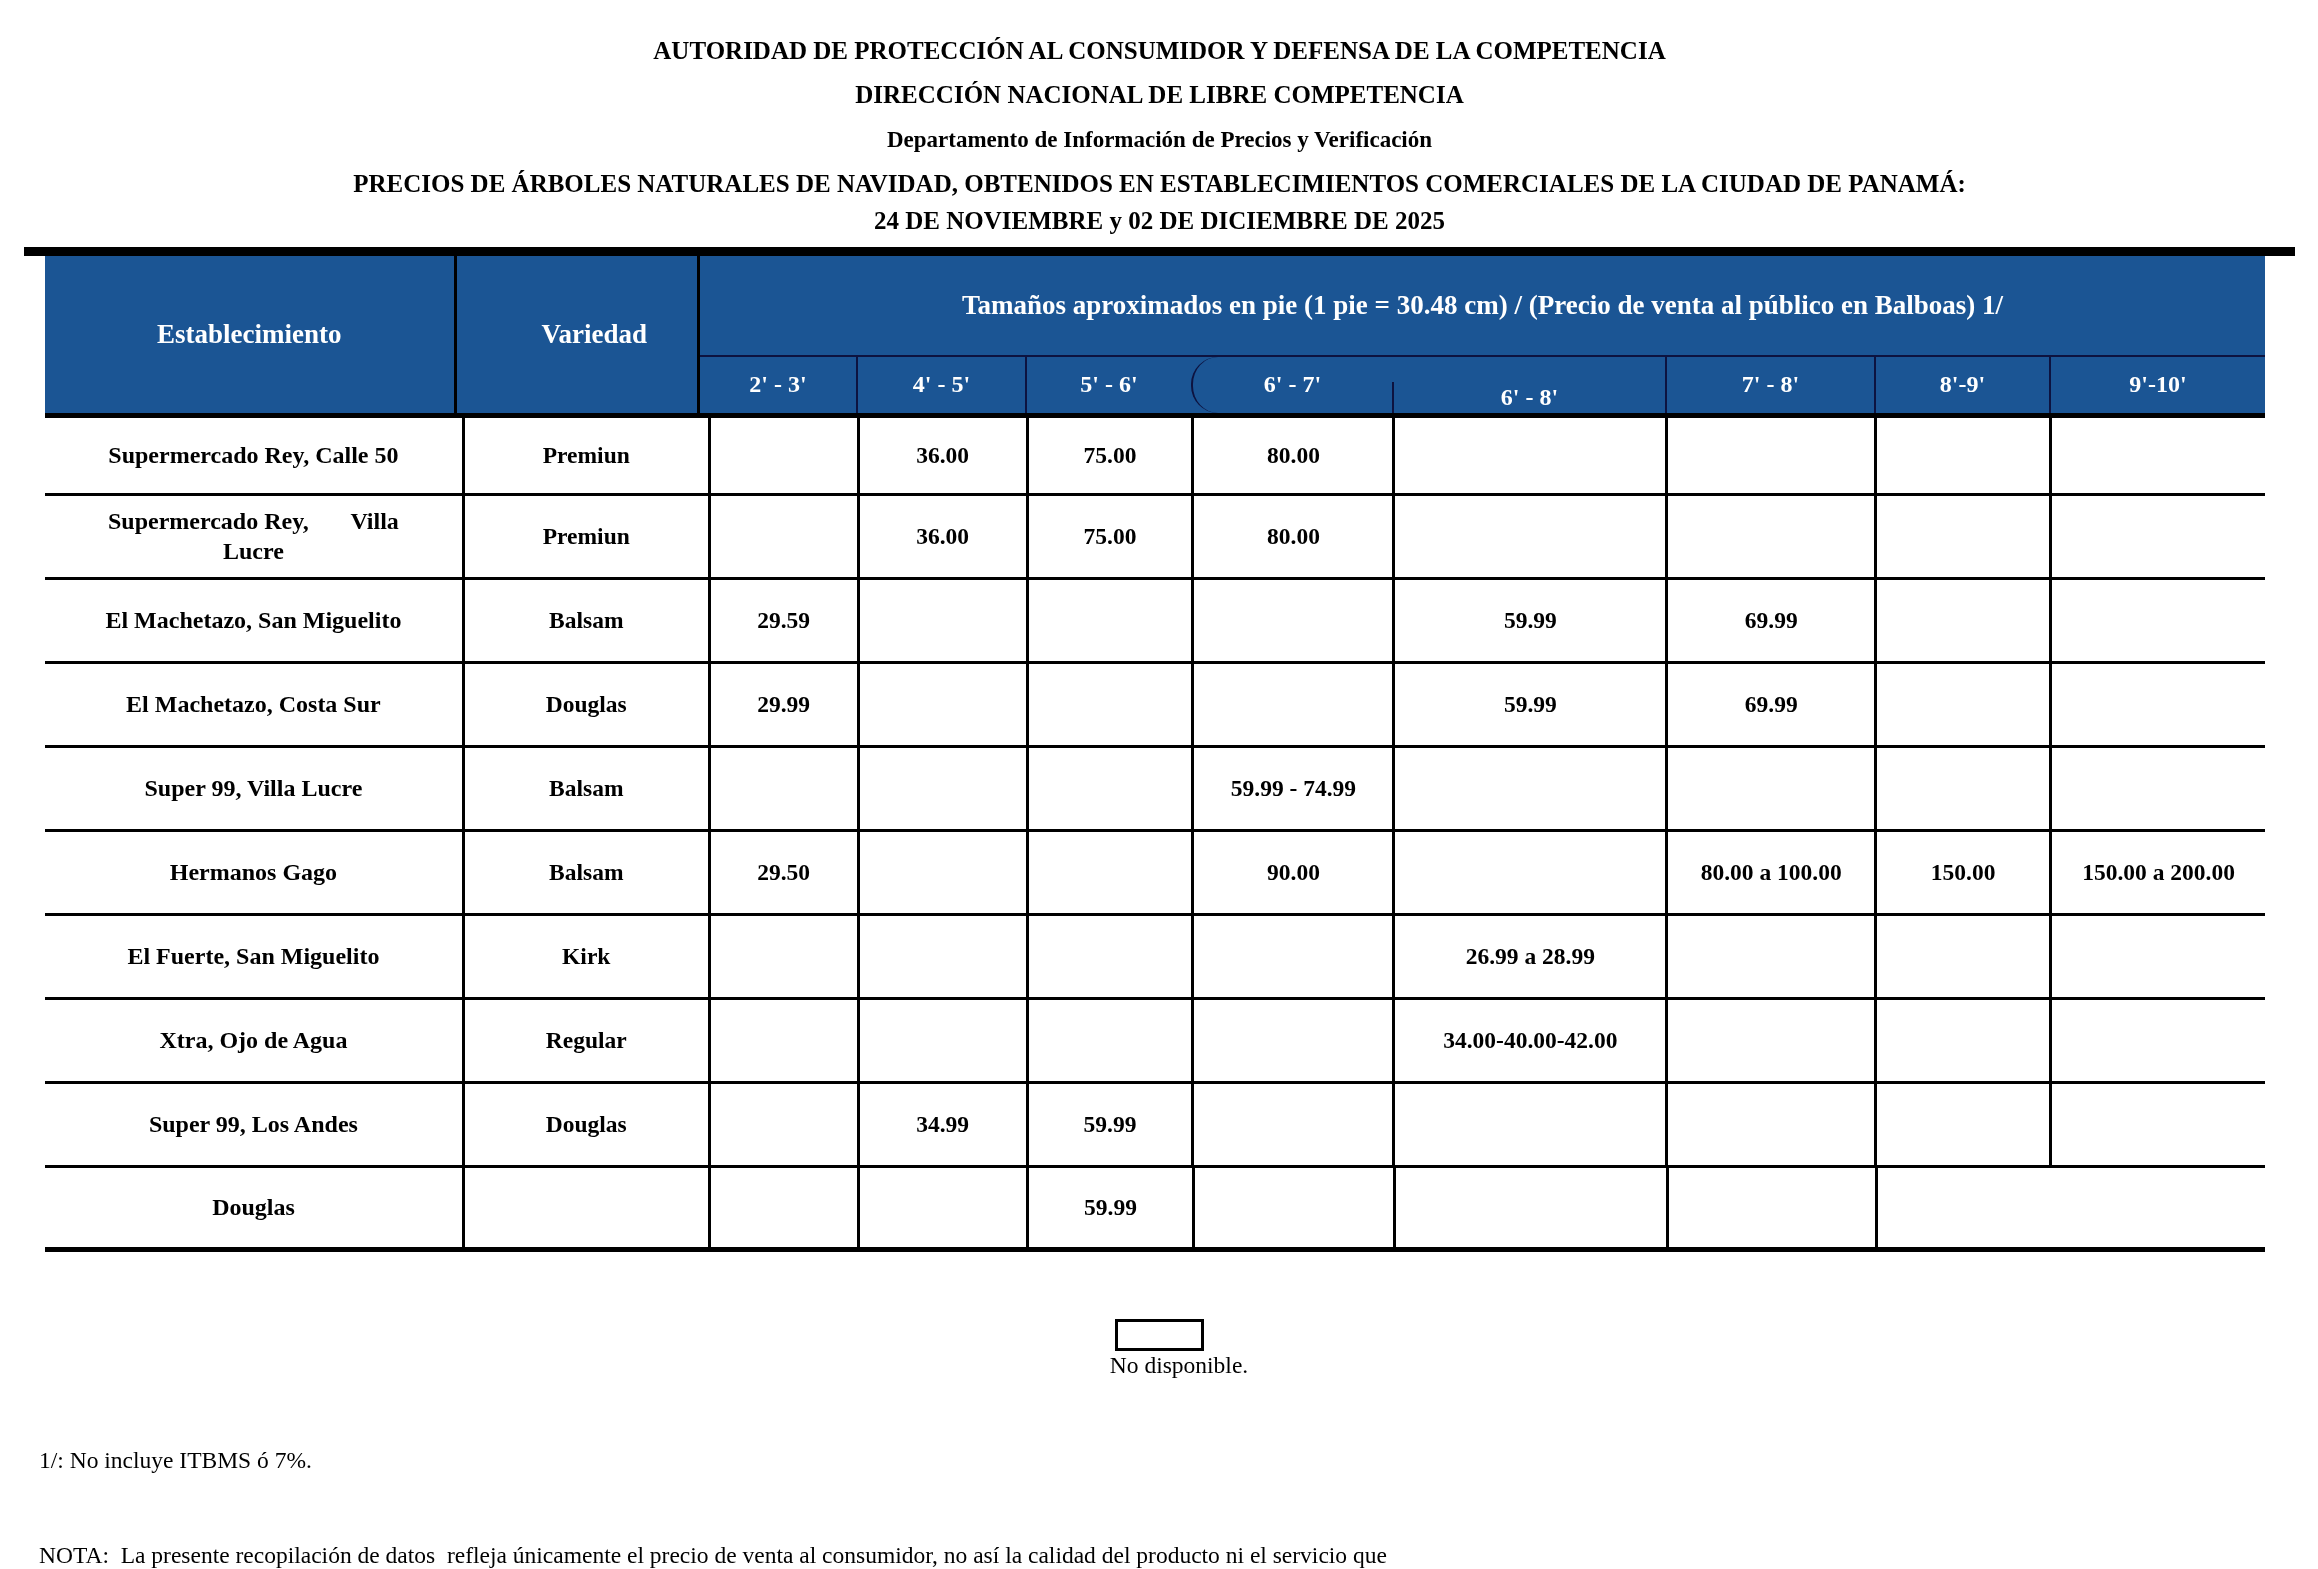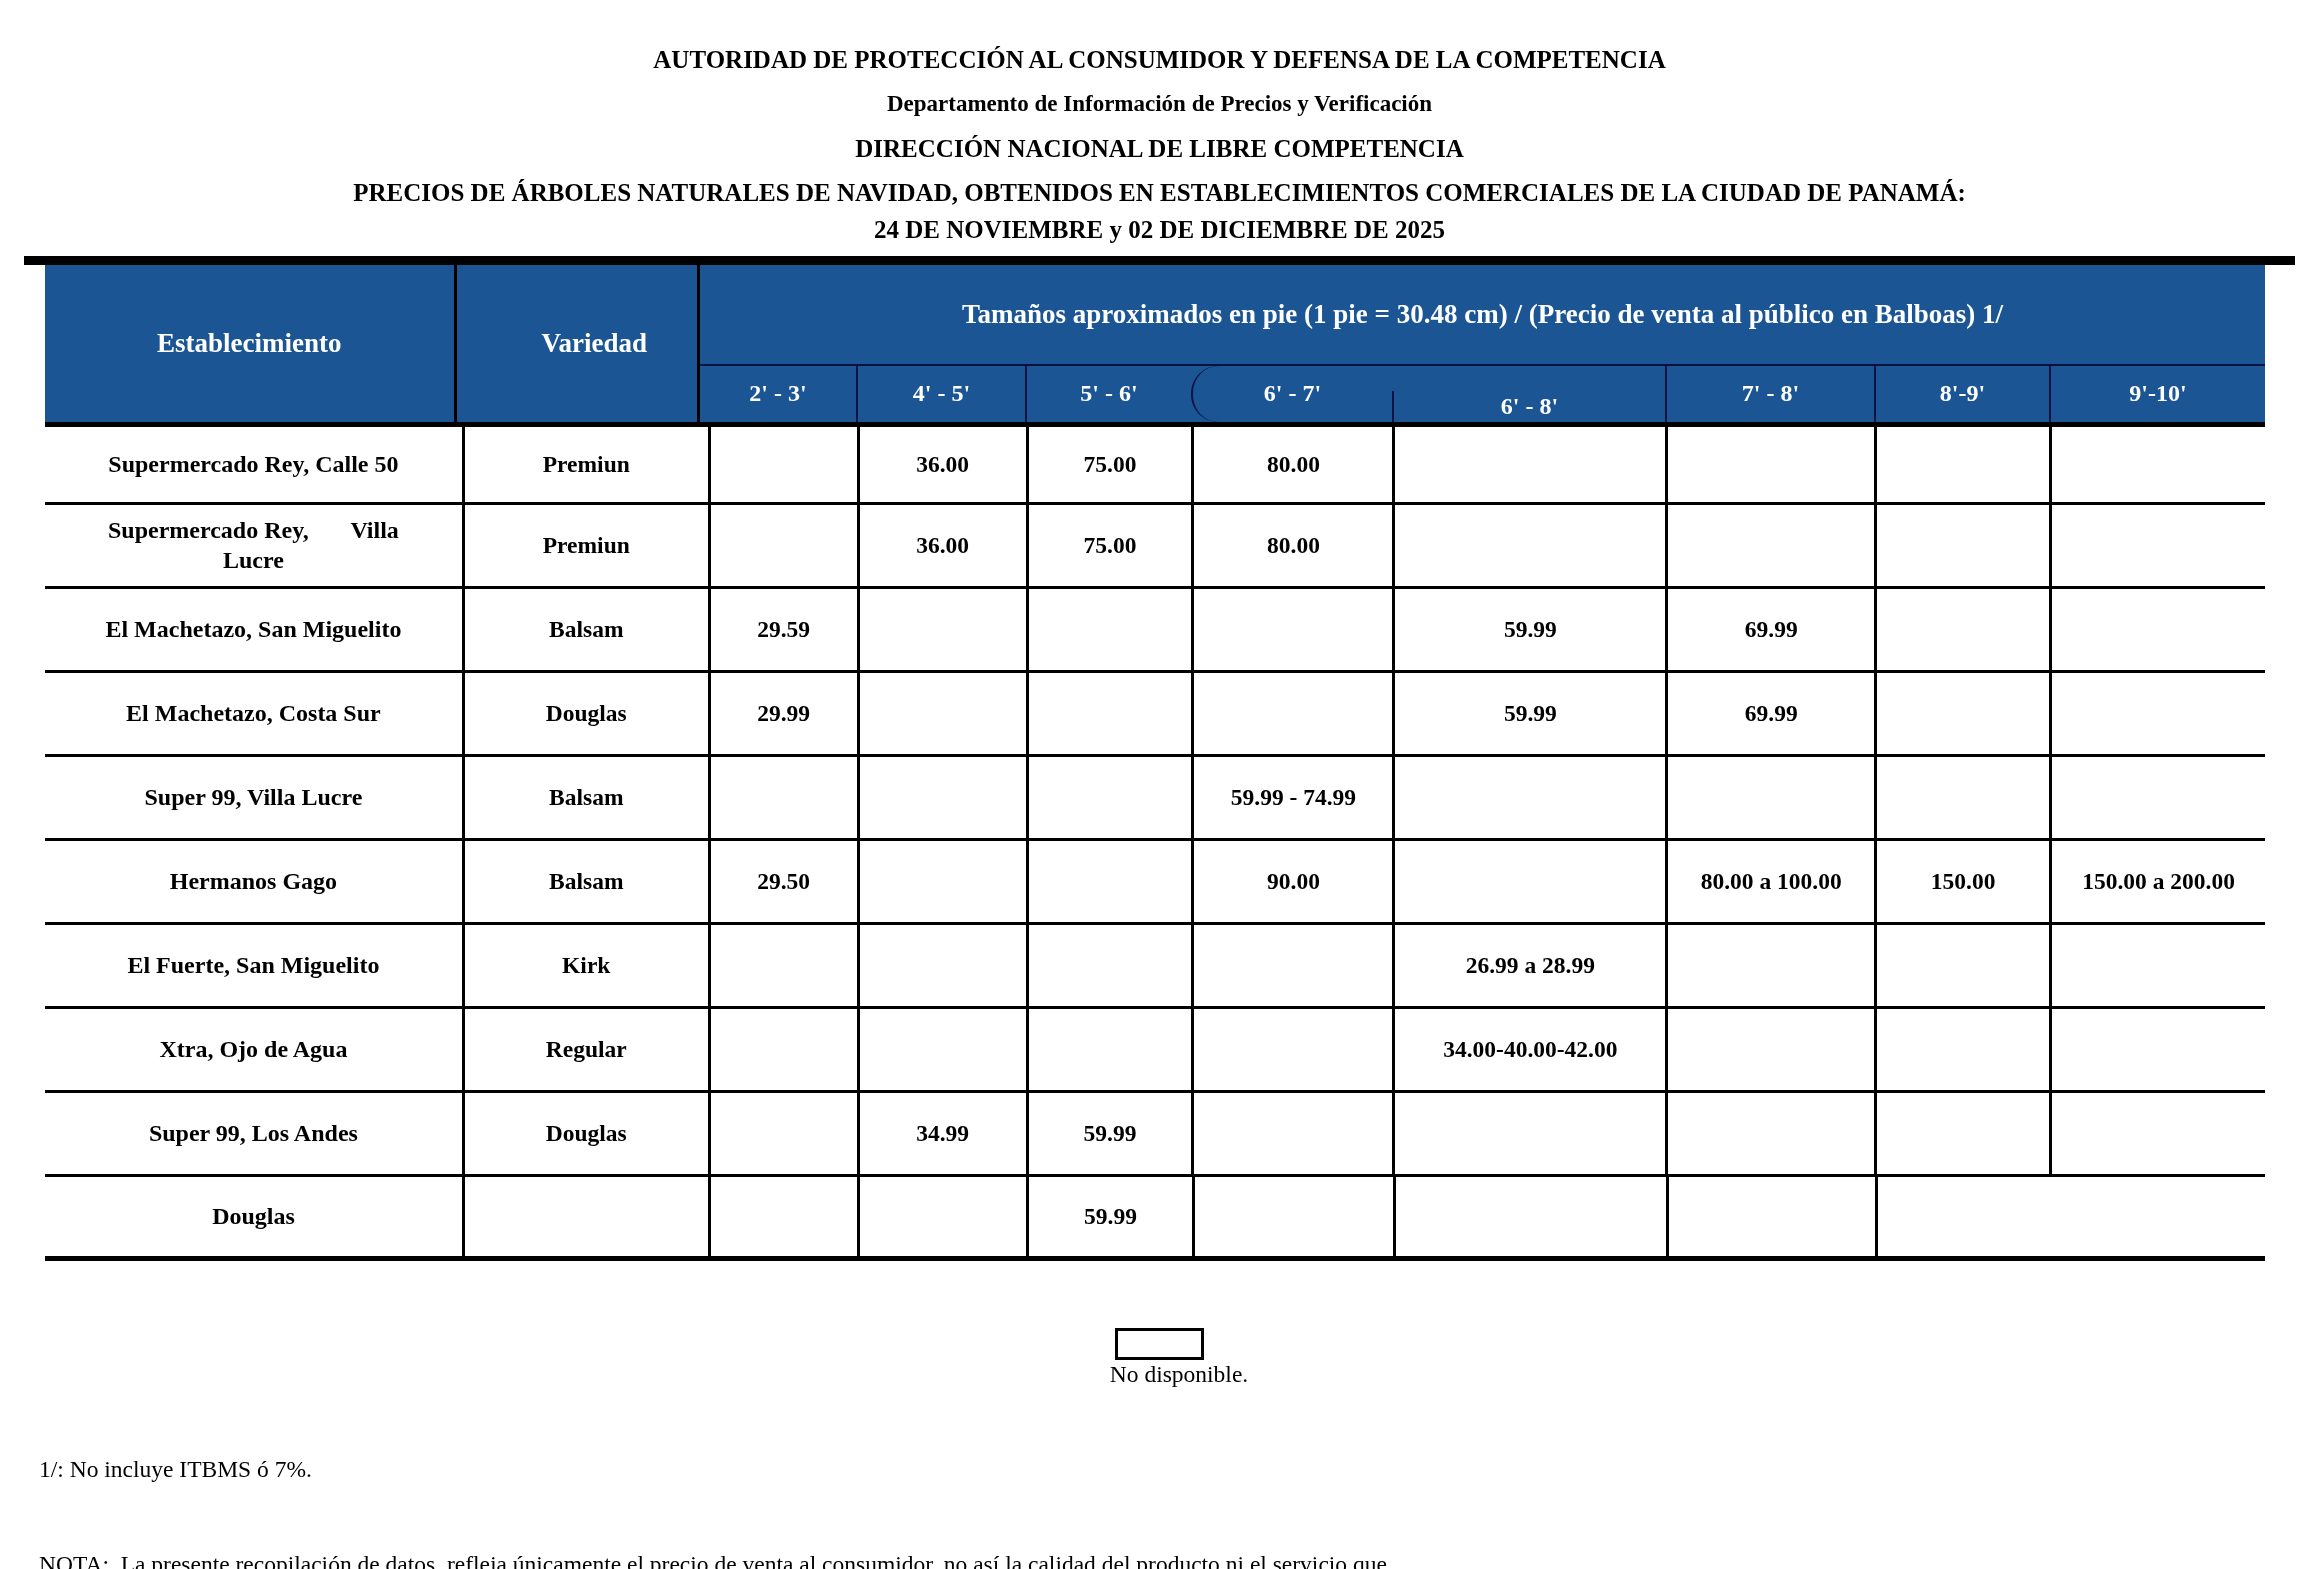--- a/index.html
+++ b/index.html
@@ -1,21 +1,21 @@
 <!DOCTYPE html>
 <html style="font-size:13px"><head>
 <meta charset="utf-8">
 <style>
   html,body{margin:0;padding:0;background:#ffffff;}
   body{width:2319px;min-height:1569px;font-family:"Liberation Serif","DejaVu Serif",serif;color:#000;}
   .page{position:relative;width:2319px;min-height:1569px;background:#fff;overflow:hidden;}
   *{box-sizing:border-box;}
 
   
-  .titles{padding-top:45px;text-align:center;font-weight:bold;}
+  .titles{padding-top:36px;text-align:center;font-weight:bold;}
   .t-line{line-height:29px;}
   .t1,.t2{font-size:25px;margin-bottom:15.4px;}
   .t3{font-size:23px;margin-bottom:15.4px;}
   .t4{font-size:25px;margin-bottom:8px;}
   .t5{font-size:25px;margin-bottom:11.4px;}
 
   
   .toprule{margin:0 24px;height:4px;border-top:3.2px solid #000;border-bottom:6.5px solid #000;}
 
   
@@ -60,22 +60,22 @@
   .legendbox{width:89px;height:32px;border:3.2px solid #000;background:#fff;margin-left:9.7px;margin-right:49px;}
   .fline{margin-bottom:10.6px;}
 </style>
 </head>
 <body>
 
 <div class="page">
 
   <div class="titles">
     <div class="t-line t1">AUTORIDAD DE PROTECCIÓN AL CONSUMIDOR Y DEFENSA DE LA COMPETENCIA</div>
+    <div class="t-line t2">DIRECCIÓN NACIONAL DE LIBRE COMPETENCIA</div>
     <div class="t-line t3">Departamento de Información de Precios y Verificación</div>
-    <div class="t-line t2">DIRECCIÓN NACIONAL DE LIBRE COMPETENCIA</div>
     <div class="t-line t4">PRECIOS DE ÁRBOLES NATURALES DE NAVIDAD, OBTENIDOS EN ESTABLECIMIENTOS COMERCIALES DE LA CIUDAD DE PANAMÁ:</div>
     <div class="t-line t5">24 DE NOVIEMBRE y 02 DE DICIEMBRE DE 2025</div>
   </div>
 
   <div class="toprule"></div>
 
   <div class="tbl">
 
     <div class="thead">
       <div class="hc hc1">Establecimiento</div>

